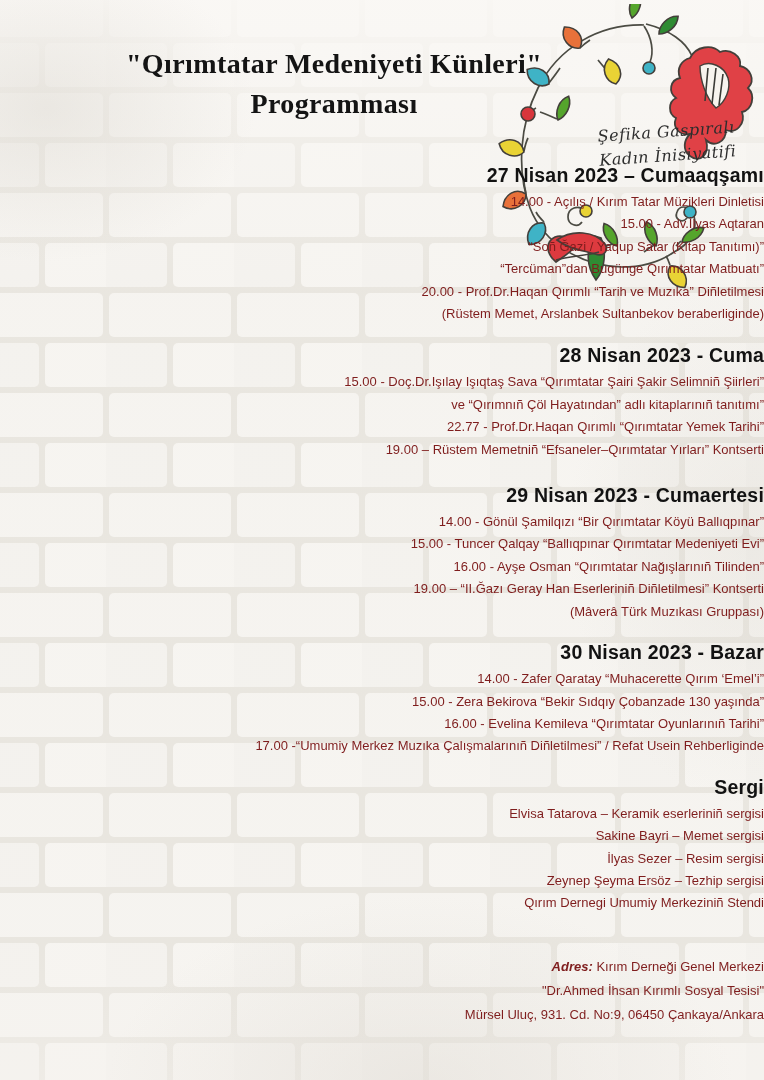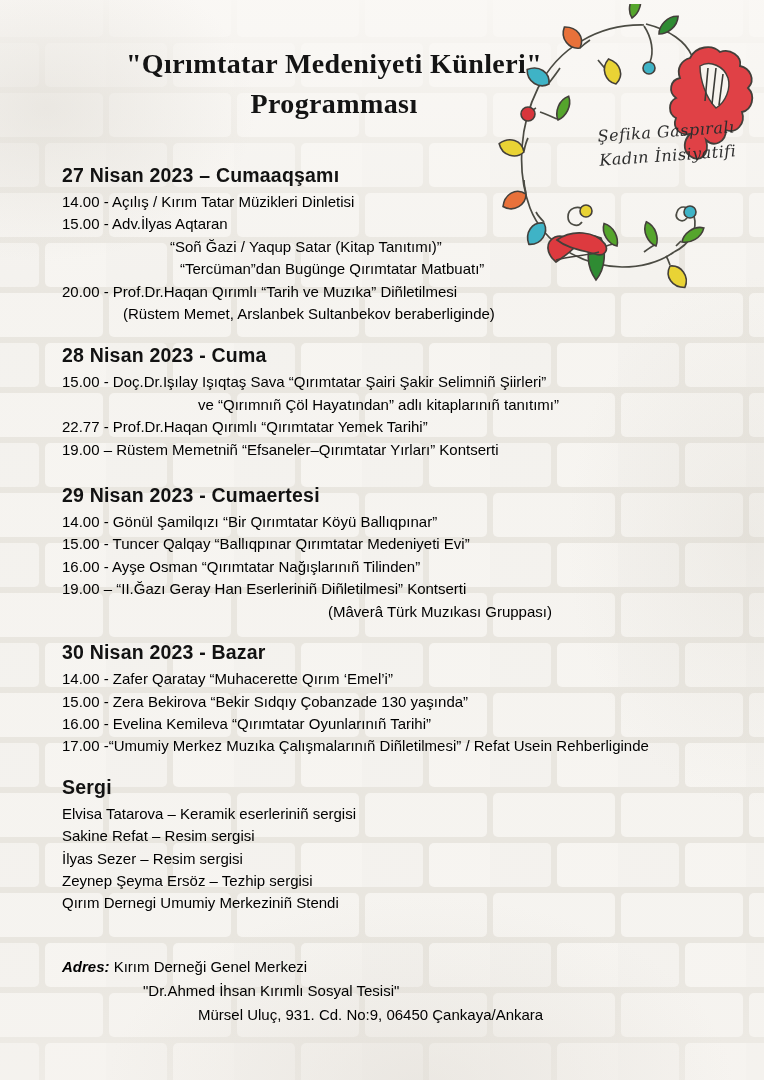--- a/index.html
+++ b/index.html
@@ -26,28 +26,28 @@
   }
   .title span{display:block;}
   .wreath{position:absolute;top:4px;right:0;z-index:2;}
   .wreath-caption{
     position:absolute;top:120px;left:572px;width:190px;z-index:3;
     text-align:center;font-family:"DejaVu Serif","Liberation Serif",serif;
     font-style:italic;font-size:16px;line-height:24px;color:#2d2d2d;
     transform:rotate(-4deg);letter-spacing:.5px;
   }
   .wreath-caption span{display:block;white-space:nowrap;}
-  .content{position:absolute;left:62px;top:165px;width:702px;z-index:4;}
+  .content{position:absolute;left:62px;top:165px;width:702px;z-index:4;text-align:right;}
   h2.sec-h{
     margin:0 0 5px 0;font-size:19.5px;line-height:21px;font-weight:700;
     color:#121212;letter-spacing:.2px;white-space:nowrap;
   }
   .sec{margin:0;}
   .sec.mt20{margin-top:20px;} .sec.mt24{margin-top:24px;} .sec.mt19{margin-top:19px;}
-  .line{font-size:15px;line-height:22.4px;white-space:nowrap;color:#000000;}
+  .line{font-size:13px;line-height:22.4px;white-space:nowrap;color:#7f1d1d;}
   .ind-61{margin-left:61px;} .ind-81{margin-left:81px;} .ind-108{margin-left:108px;}
   .ind-118{margin-left:118px;} .ind-136{margin-left:136px;} .ind-266{margin-left:266px;}
   .footer{margin-top:40px;}
   .footer .line{line-height:24px;}
   .b{font-weight:700;font-style:italic;}
 </style>
 </head>
 <body>
 
 <div class="page">
@@ -170,21 +170,21 @@
       <h2 class="sec-h">30 Nisan 2023 - Bazar</h2>
       <div class="line">14.00 - Zafer Qaratay “Muhacerette Qırım ‘Emel’i”</div>
       <div class="line">15.00 - Zera Bekirova “Bekir Sıdqıy Çobanzade 130 yaşında”</div>
       <div class="line">16.00 - Evelina Kemileva “Qırımtatar Oyunlarınıñ Tarihi”</div>
       <div class="line">17.00 -“Umumiy Merkez Muzıka Çalışmalarınıñ Diñletilmesi” / Refat Usein Rehberliginde</div>
     </section>
 
     <section class="sec mt19">
       <h2 class="sec-h">Sergi</h2>
       <div class="line">Elvisa Tatarova – Keramik eserleriniñ sergisi</div>
-      <div class="line">Sakine Refat – Resim sergisi</div>
+      <div class="line">Sakine Bayri – Memet sergisi</div>
       <div class="line">İlyas Sezer – Resim sergisi</div>
       <div class="line">Zeynep Şeyma Ersöz – Tezhip sergisi</div>
       <div class="line">Qırım Dernegi Umumiy Merkeziniñ Stendi</div>
     </section>
 
     <div class="footer">
       <div class="line"><span class="b">Adres:</span> <span>Kırım Derneği Genel Merkezi</span></div>
       <div class="line ind-81">"Dr.Ahmed İhsan Kırımlı Sosyal Tesisi"</div>
       <div class="line ind-136">Mürsel Uluç, 931. Cd. No:9, 06450 Çankaya/Ankara</div>
     </div>

